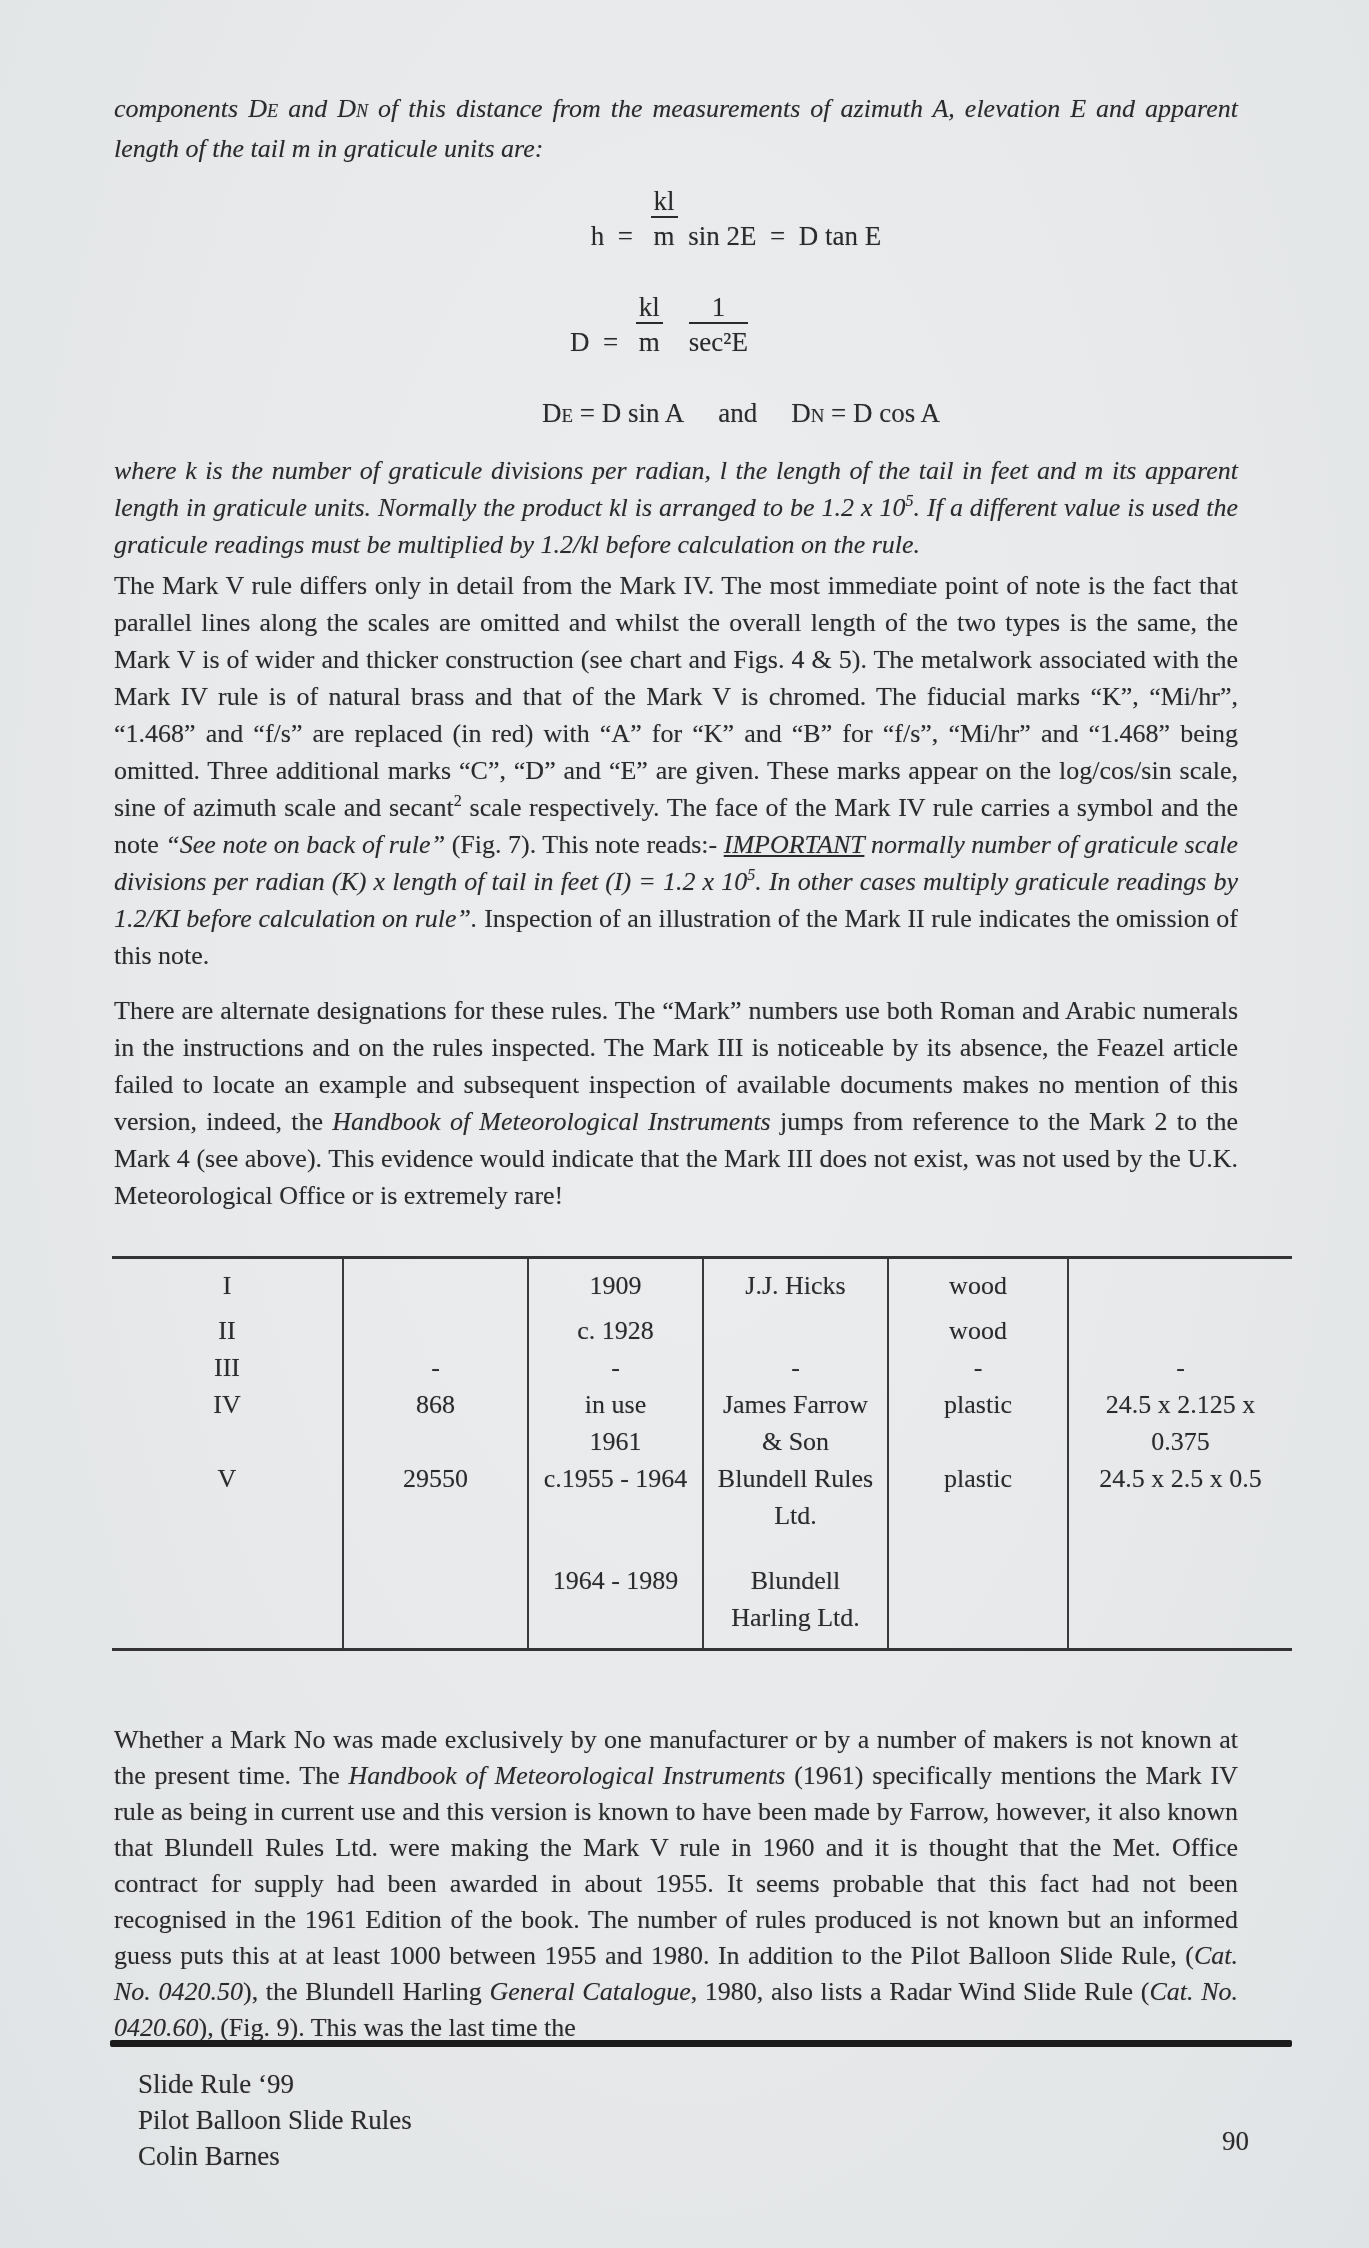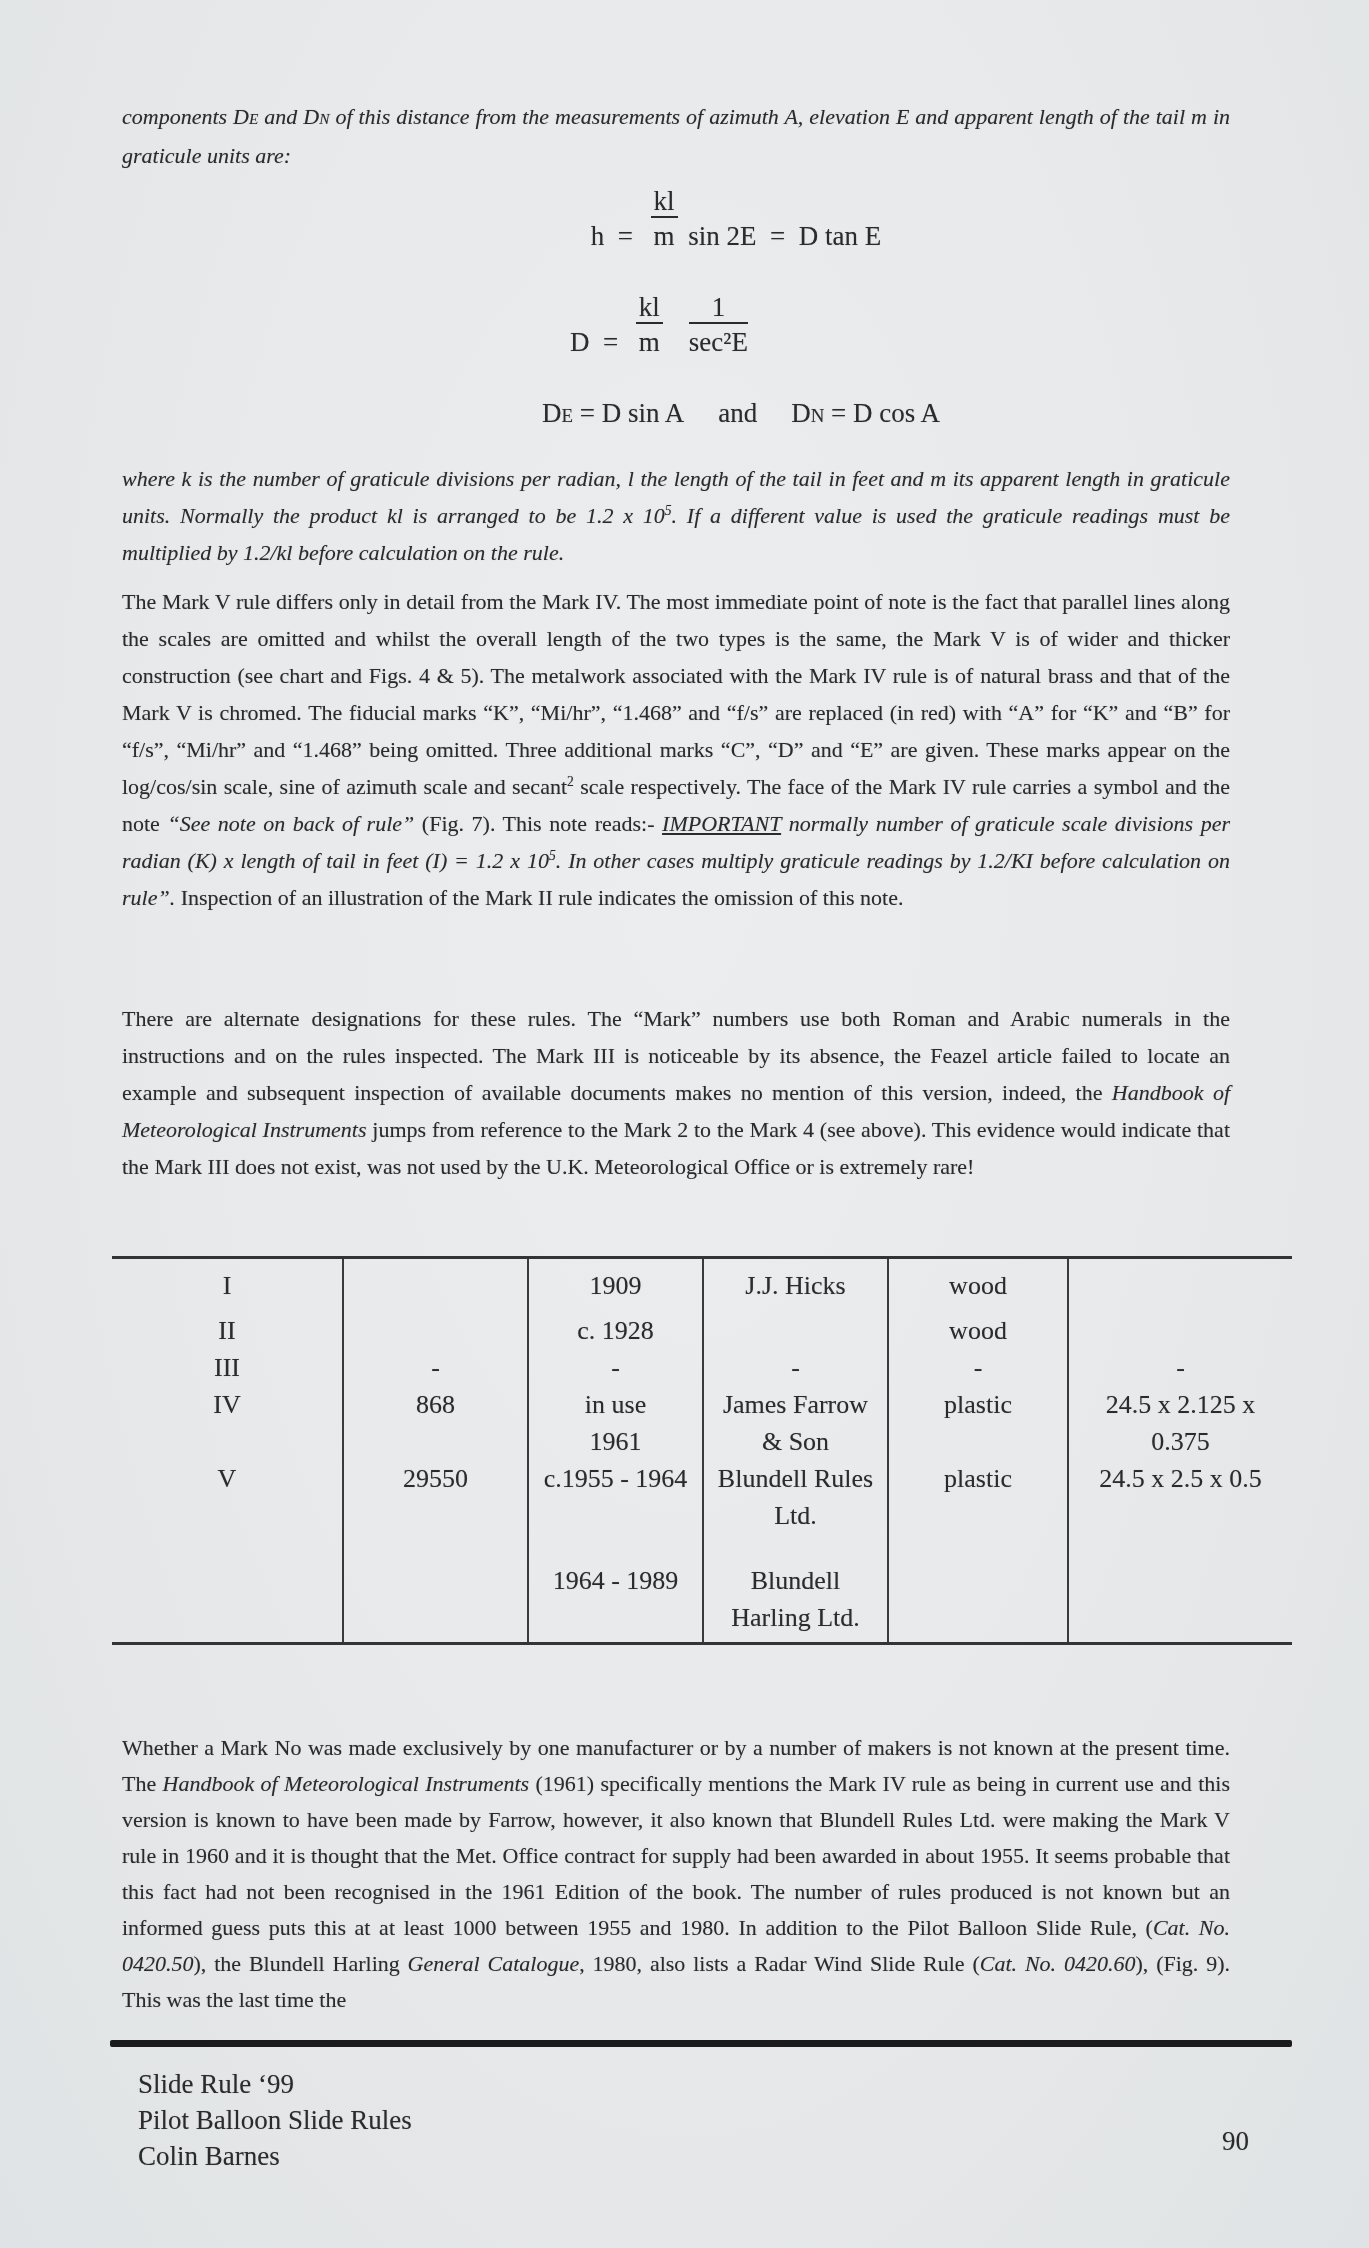--- a/index.html
+++ b/index.html
@@ -11,22 +11,22 @@
     position:relative;
     width:1369px;height:2248px;
     margin:0 auto;
     background:radial-gradient(ellipse at 50% 38%, #ebedee 0%, #e7e9ea 55%, #e0e3e5 100%);
     color:#2b2b2b;
     overflow:hidden;
   }
   .abs{position:absolute;}
   .textcol{left:110px;width:1132px;}
   .para{
-    margin:12px;
-    font-size:22px;
+    margin:4px;
+    font-size:26px;
     line-height:37px;
     text-align:justify;
     text-shadow:0 0 1px rgba(45,45,45,.30);
   }
   .italic{font-style:italic;}
   .sm{font-size:0.70em;}
   .sup{font-size:0.62em;vertical-align:super;line-height:0;}
   .u-important{font-style:italic;text-decoration:underline;}
   
   .formula{
@@ -57,21 +57,21 @@
   .cell{
     text-align:center;
     white-space:pre-line;
     min-height:37px;
     line-height:37px;
     padding:0 4px;
   }
   .c1,.c2,.c3,.c4,.c5{border-left:2px solid #3a3a3a;}
   .t-row.r0 .cell{padding-top:8px;min-height:45px;}
   .t-row.cont .cell{padding-top:28px;}
-  .t-row.last .cell{padding-bottom:6px;}
+  .t-row.last .cell{padding-bottom:12px;}
   
   .hrule{left:110px;top:2040px;width:1182px;height:7px;background:#1b1b1b;border-radius:2px;}
   .footer{left:110px;top:2066px;font-size:27px;line-height:36px;text-shadow:0 0 1px rgba(45,45,45,.30);margin-left:28px;}
   .pagenum{left:1222px;top:2126px;font-size:27px;text-shadow:0 0 1px rgba(45,45,45,.30);}
 </style>
 </head>
 <body>
 
 <div class="page">
 

